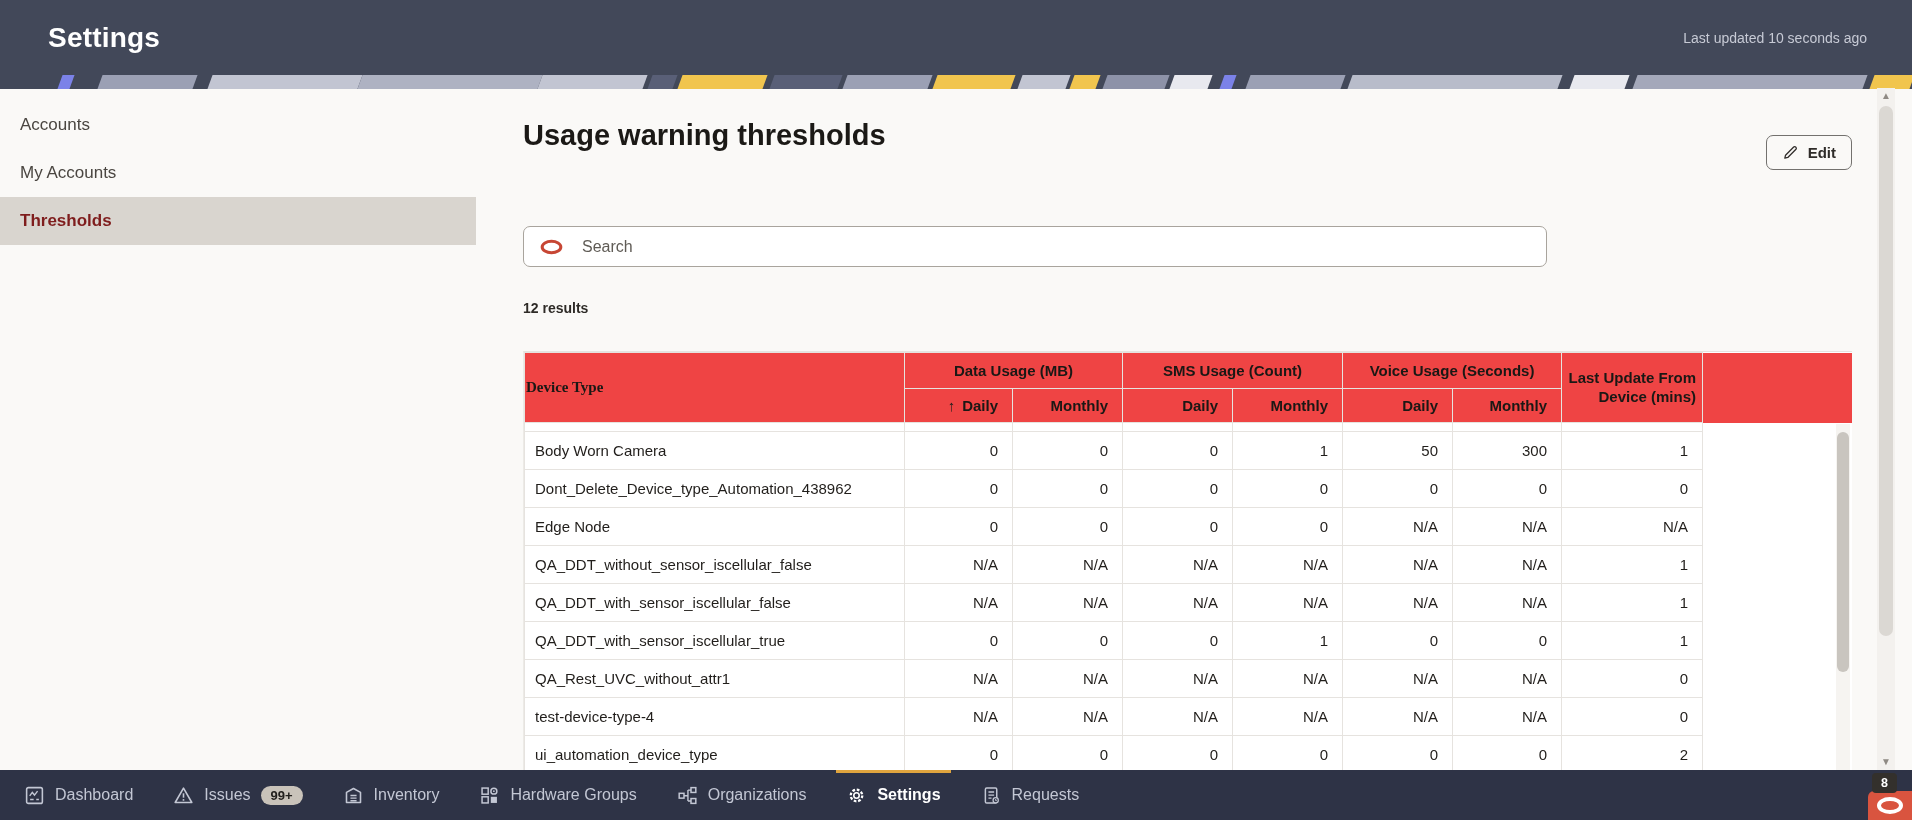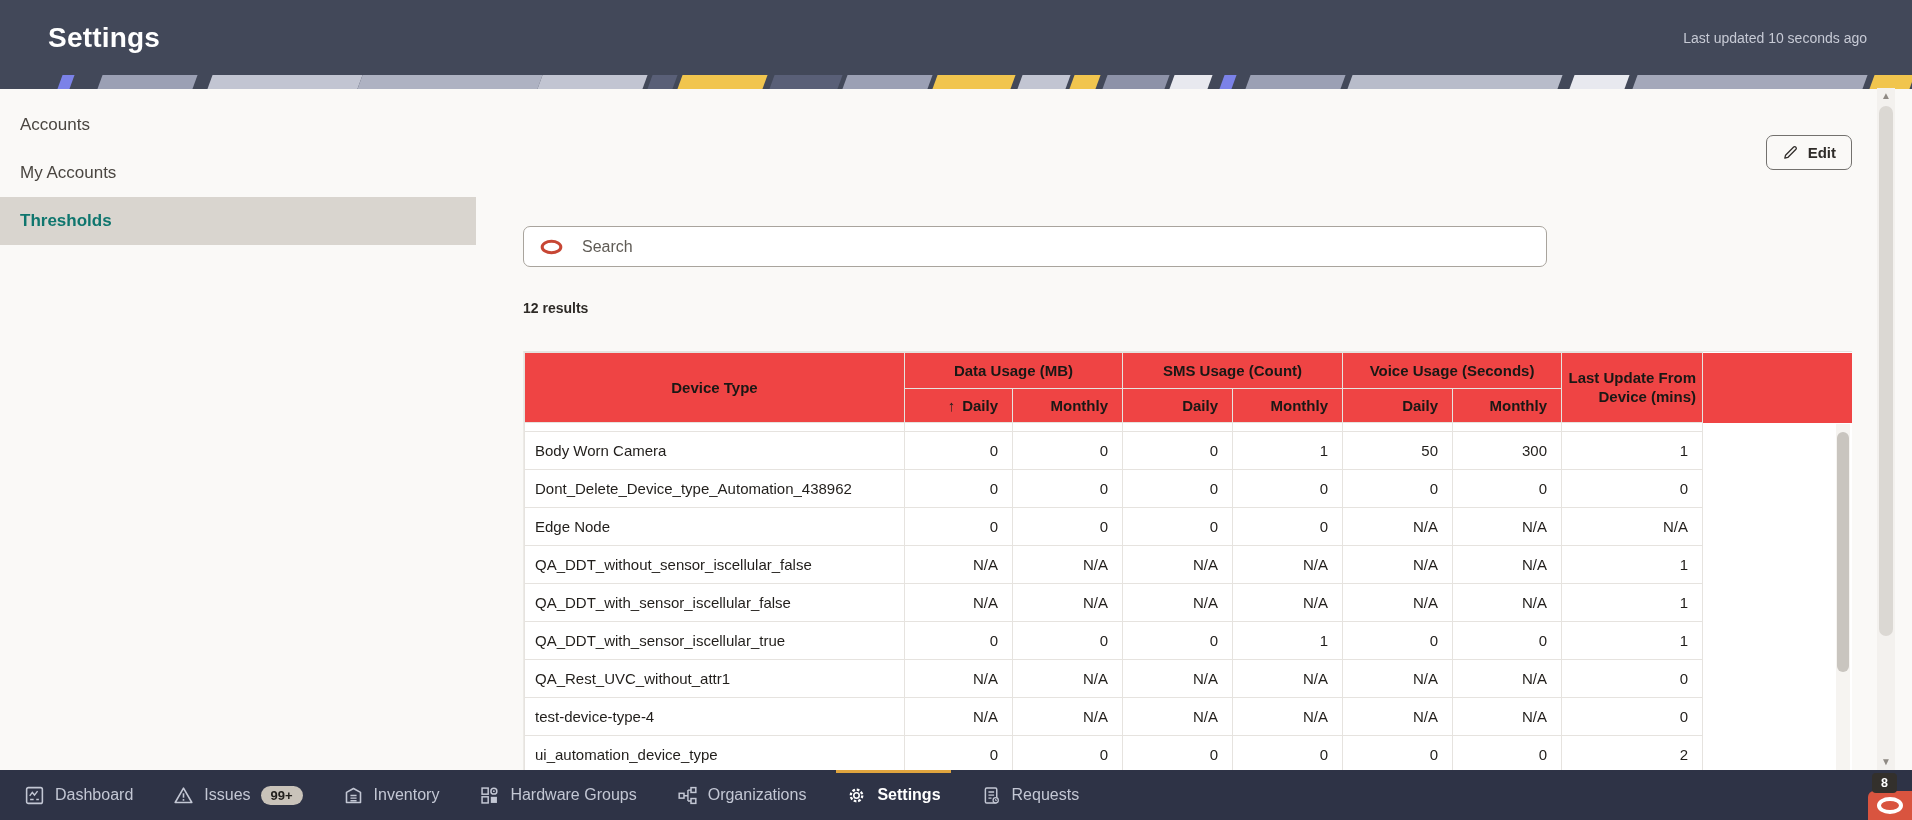--- a/index.html
+++ b/index.html
@@ -14,21 +14,21 @@
     margin:0; font-size:28px; font-weight:700; color:#ffffff; letter-spacing:.2px; }
   .last-updated { position:absolute; right:45px; top:50%; transform:translateY(-50%);
     color:#c7cad5; font-size:14px; }
   
   #banner { position:absolute; top:75px; left:0; width:100%; height:14px; background:#424859; overflow:hidden; }
   #banner i { position:absolute; top:0; height:14px; transform:skewX(-20deg); display:block; }
   
   #sidebar { position:absolute; left:0; top:72px; width:476px; padding-top:29px; }
   .side-item { height:48px; display:flex; align-items:center; padding-left:20px;
     font-size:17px; color:#4a4641; cursor:pointer; }
-  .side-item.selected { background:#d9d5cf; color:#0f766e; font-weight:700; }
+  .side-item.selected { background:#d9d5cf; color:#7f1d1d; font-weight:700; }
   
   #main { position:absolute; left:476px; top:89px; right:0; bottom:50px; }
   #section-title { position:absolute; left:47px; top:30px; margin:0;
     font-size:29px; font-weight:700; color:#1b1916; }
   .edit-btn { position:absolute; right:60px; top:46px; height:35px; padding:0 15px;
     background:transparent; border:1px solid #73716e; border-radius:7px;
     display:flex; align-items:center; gap:9px; font-family:inherit;
     font-size:15px; font-weight:700; color:#2f2c29; cursor:pointer; }
   .searchbox { position:absolute; left:47px; top:137px; width:1024px; height:41px;
     background:#fff; border:1px solid #a9a49d; border-radius:7px;
@@ -39,21 +39,21 @@
   .searchbox input::placeholder { color:#5f5b55; opacity:1; }
   .results { position:absolute; left:47px; top:211px; font-size:14px; font-weight:700; color:#2e2b27; }
   
   .table-wrap { position:absolute; left:47px; top:262px; width:1329px; height:419px;
     background:#fff; overflow:hidden; border-top:1px solid #e6e3df; border-left:1px solid #eceae6; }
   table { border-collapse:collapse; table-layout:fixed; width:1329px; }
   th, td { border:1px solid #e6e3df; }
   thead th { font-size:15px; font-weight:700; color:#1a1815; background:#ef4444; }
   .th-group { height:36px; text-align:center; }
   .th-sub { height:34px; text-align:right; padding-right:14px; }
-  .th-device { text-align:center; }
+  .th-device { text-align:left;font-family:Liberation Serif, serif; }
   .th-last { text-align:right; font-size:15px; line-height:1.25; padding:0 6px; }
   .sort-arrow { font-weight:400; margin-right:7px; color:#24211e; }
   tbody td { height:38px; font-size:15px; color:#211e1b; background:#fff; }
   td.device { padding-left:10px; text-align:left; white-space:nowrap; overflow:hidden; }
   td.num { text-align:right; padding-right:14px; }
   tr.sliver td { height:9px; }
   th.filler, td.filler { border:0; }
   
   .inner-scroll { position:absolute; top:72px; bottom:0; right:2px; width:14px; background:#f6f4f1; }
   .inner-thumb { position:absolute; top:8px; left:1px; width:12px; height:240px;
@@ -116,20 +116,21 @@
   <i style="left:1872px;width:40px;background:#f1c54e"></i>
 </div>
 
 <nav id="sidebar">
     <div class="side-item">Accounts</div>
     <div class="side-item">My Accounts</div>
     <div class="side-item selected">Thresholds</div>
   </nav>
 
 <main id="main">
+  <h2 id="section-title">Usage warning thresholds</h2>
 
   <button class="edit-btn">
     <span style="display:inline-flex">
       <svg width="17" height="17" viewBox="0 0 24 24">
           <path d="M4 20l1-4.2L16.5 4.3a1.9 1.9 0 0 1 2.7 0l.5.5a1.9 1.9 0 0 1 0 2.7L8.2 19z" fill="none" stroke="#2f2c29" stroke-width="1.8" stroke-linejoin="round"></path>
         </svg>
     </span>
     <span>Edit</span>
   </button>
 

